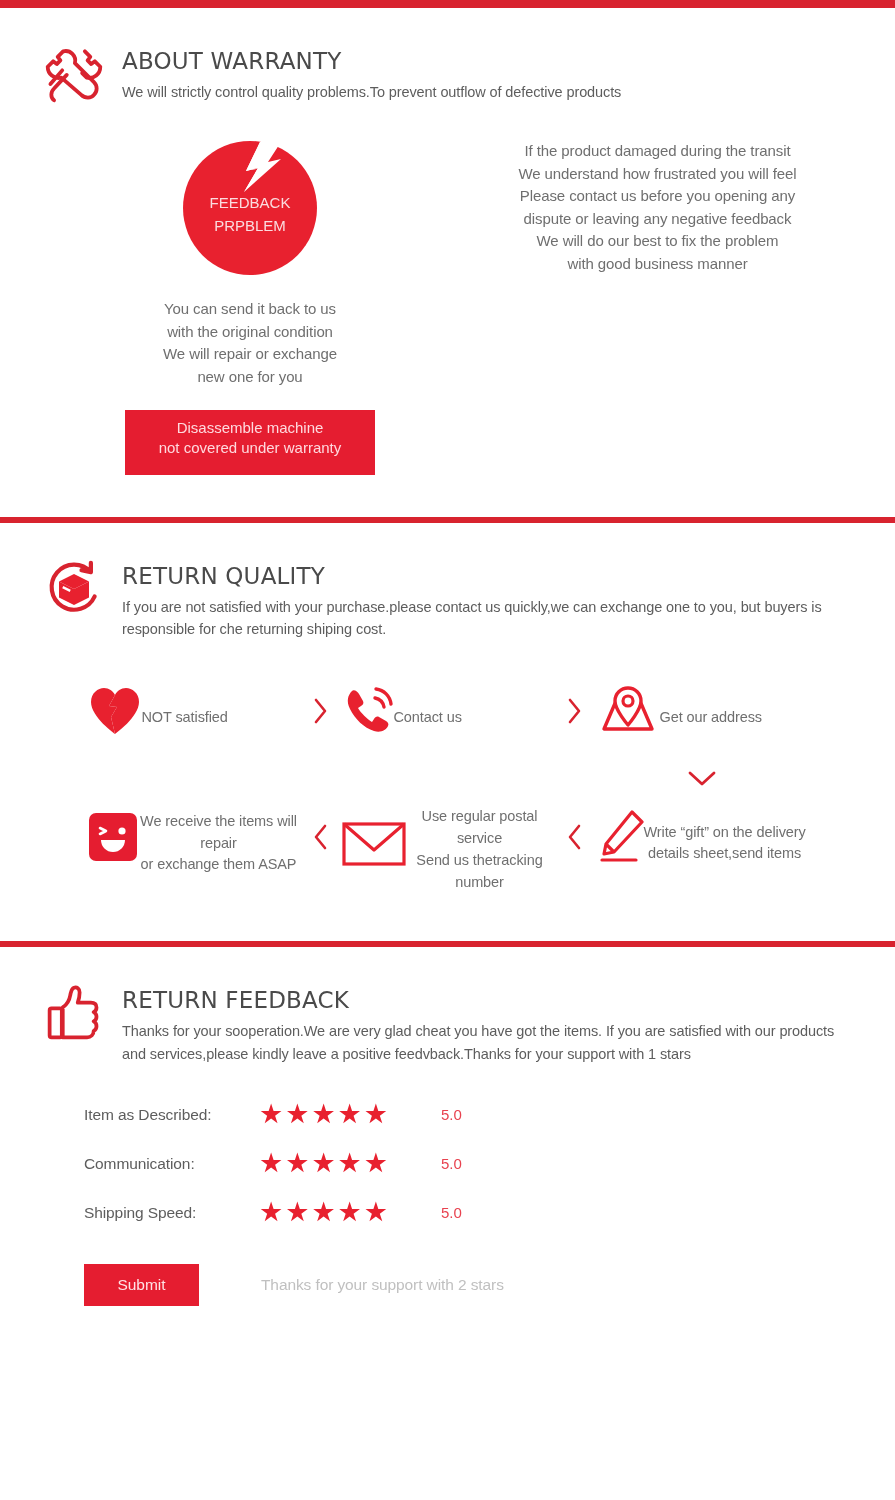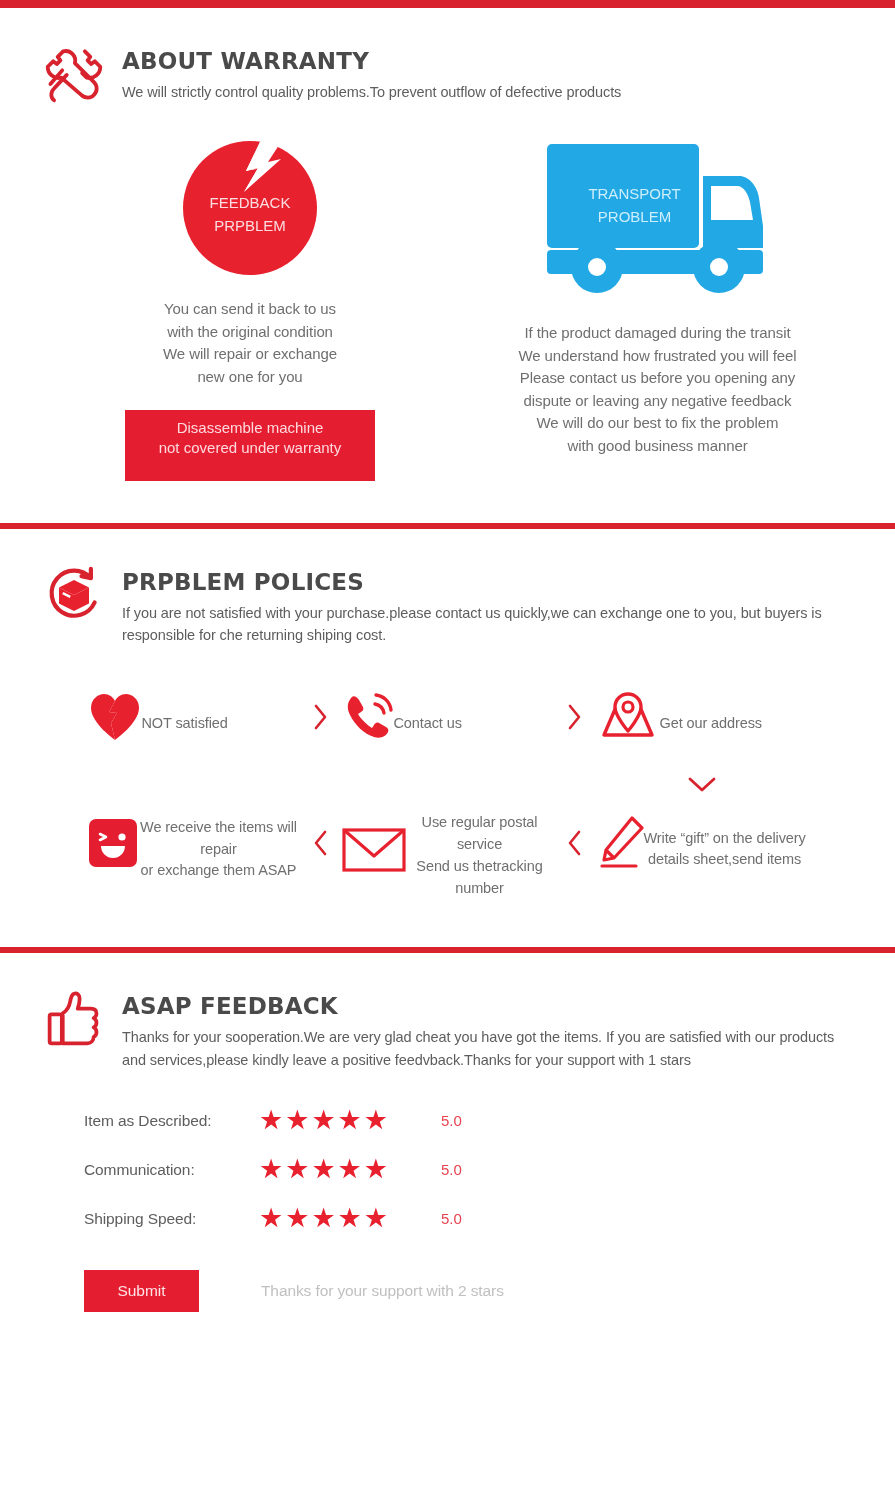--- a/index.html
+++ b/index.html
@@ -44,21 +44,21 @@
     height: 64px;
     margin-right: 16px;
     display: flex;
     align-items: center;
     justify-content: center;
   }
   .sec-head-text { padding-top: 6px; flex: 1; }
   .sec-title {
     font-family: "DejaVu Sans", sans-serif;
     font-size: 23px;
-    font-weight: bold;
+    font-weight: normal;
     letter-spacing: 0.2px;
     color: #4a4a4a;
     margin-bottom: 7px;
   }
   .sec-sub {
     font-size: 14.5px;
     color: #5d5d5d;
     line-height: 1.55;
     letter-spacing: -0.1px;
   }
@@ -111,21 +111,21 @@
     letter-spacing: -0.1px;
   }
 
   .warn-btn {
     margin-top: 22px;
     background: #e51d30;
     color: #ffd9de;
     font-size: 15px;
     line-height: 1.35;
     text-align: center;
-    padding: 8px 16px 22px 16px;
+    padding: 8px 16px 16px 16px;
     width: 250px;
     border: none;
     cursor: pointer;
     font-family: "Liberation Sans", sans-serif;
   }
 
   
   .flow {
     display: flex;
     align-items: flex-start;
@@ -263,38 +263,20 @@
 with the original condition
 We will repair or exchange
 new one for you</div>
       <button class="warn-btn">
         <span>Disassemble machine</span><br>
         <span>not covered under warranty</span>
       </button>
     </div>
 
     <div class="wcol wcol-right">
-      <div class="truck-wrap">
-        <svg width="230" height="160" viewBox="0 0 230 160">
-          <g fill="#21a8e5">
-            <rect x="4" y="4" width="152" height="104" rx="5"></rect>
-            <path d="M160 36 L196 36 C206 36 214 46 216 58 L220 86 L220 108 L160 108 Z"></path>
-            <path d="M168 46 L194 46 C201 46 205 54 207 62 L210 80 L168 80 Z" fill="#ffffff"></path>
-            <rect x="4" y="110" width="216" height="24" rx="4"></rect>
-            <circle cx="54" cy="127" r="26"></circle>
-            <circle cx="54" cy="127" r="9" fill="#ffffff"></circle>
-            <circle cx="176" cy="127" r="26"></circle>
-            <circle cx="176" cy="127" r="9" fill="#ffffff"></circle>
-          </g>
-        </svg>
-        <div class="truck-label">
-          <div>TRANSPORT</div>
-          <div>PROBLEM</div>
-        </div>
-      </div>
       <div class="wtext" style="white-space:pre-line">If the product damaged during the transit
 We understand how  frustrated you will feel
 Please contact us before you opening any
 dispute or leaving any negative feedback
 We will do our best to fix the problem
 with good business manner</div>
     </div>
 
   </div>
 
@@ -311,21 +293,21 @@
         <path d="M50 14 A24 24 0 1 0 54 40 M50 14 L50 4 M50 14 L40 12" fill="none" stroke="#d8232f" stroke-width="4.5" stroke-linecap="round"></path>
         <g transform="translate(32,33)">
           <path d="M0 -17 L16 -9 L0 -1 L-16 -9 Z" fill="#e8212f"></path>
           <path d="M-16 -9 L0 -1 L0 16 L-16 8 Z" fill="#e8212f"></path>
           <path d="M16 -9 L0 -1 L0 16 L16 8 Z" fill="#e8212f"></path>
           <path d="M-12 -3 L-4 1" stroke="#ffffff" stroke-width="2.5" fill="none"></path>
         </g>
       </svg>
     </div>
     <div class="sec-head-text">
-      <div class="sec-title">PRPBLEM POLICES</div>
+      <div class="sec-title">RETURN QUALITY</div>
       <div class="sec-sub">If you are not satisfied with your purchase.please contact us quickly,we can exchange one to you, but buyers is responsible for che returning shiping cost.</div>
     </div>
   </div>
 
   <div class="flow flow-row-1">
 
     <div class="step">
       <div class="step-icon">
         <svg width="54" height="50" viewBox="0 0 54 50">
           <path d="M27 48 C27 48 3 31 3 16 C3 7 10 2 16 2 C21 2 25 5 27 9 L21 20 L29 21 L23 31 Z" fill="#e8212f"></path>
@@ -445,21 +427,21 @@
   <div class="sec-head">
     <div class="sec-head-icon">
       <svg width="60" height="62" viewBox="0 0 64 64">
         <g fill="none" stroke="#d8232f" stroke-width="4" stroke-linejoin="round" stroke-linecap="round">
           <path d="M20 26 L20 58 L46 58 C50 58 53 55 53 51 C55 50 56 48 56 46 C56 44 55 42 53 41 C55 40 56 38 56 36 C56 34 55 32 53 31 C55 30 56 28 56 26 C56 23 54 21 50 21 L36 21 C36 21 38 15 38 10 C38 6 35 4 32 5 C29 6 29 9 28 13 C27 19 23 24 20 26 Z"></path>
           <rect x="6" y="27" width="13" height="31" rx="2"></rect>
         </g>
       </svg>
     </div>
     <div class="sec-head-text">
-      <div class="sec-title">ASAP FEEDBACK</div>
+      <div class="sec-title">RETURN FEEDBACK</div>
       <div class="sec-sub">Thanks for your sooperation.We are very glad cheat you have got the items. If you are satisfied with our products and services,please kindly leave a positive feedvback.Thanks for your support with 1 stars</div>
     </div>
   </div>
 
   <div class="ratings">
 
     <div class="rating-row">
       <div class="rating-label">Item as Described:</div>
       <div class="stars">★★★★★</div>
       <div class="rating-value">5.0</div>

